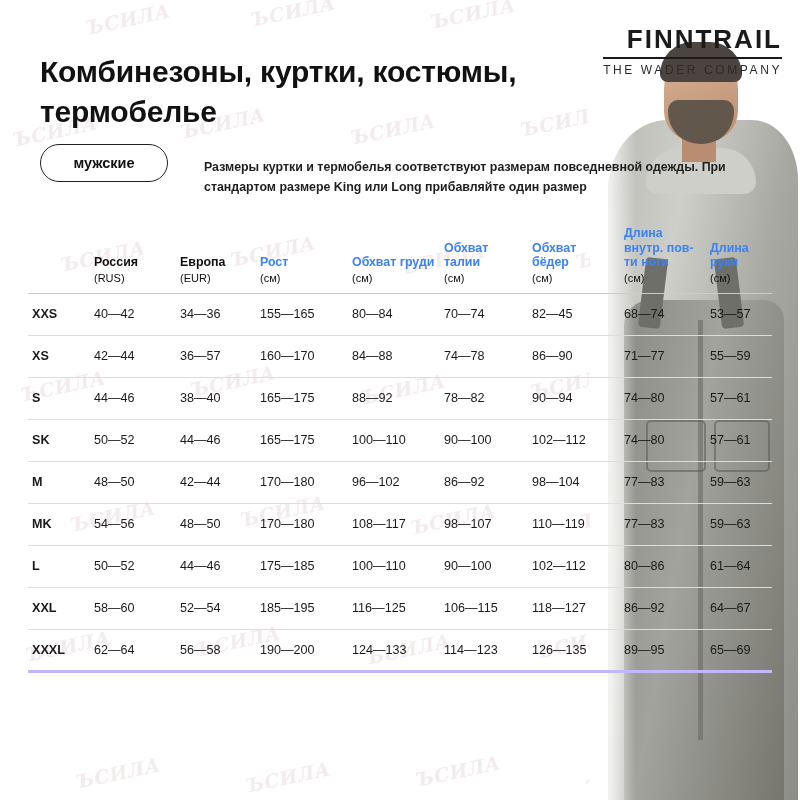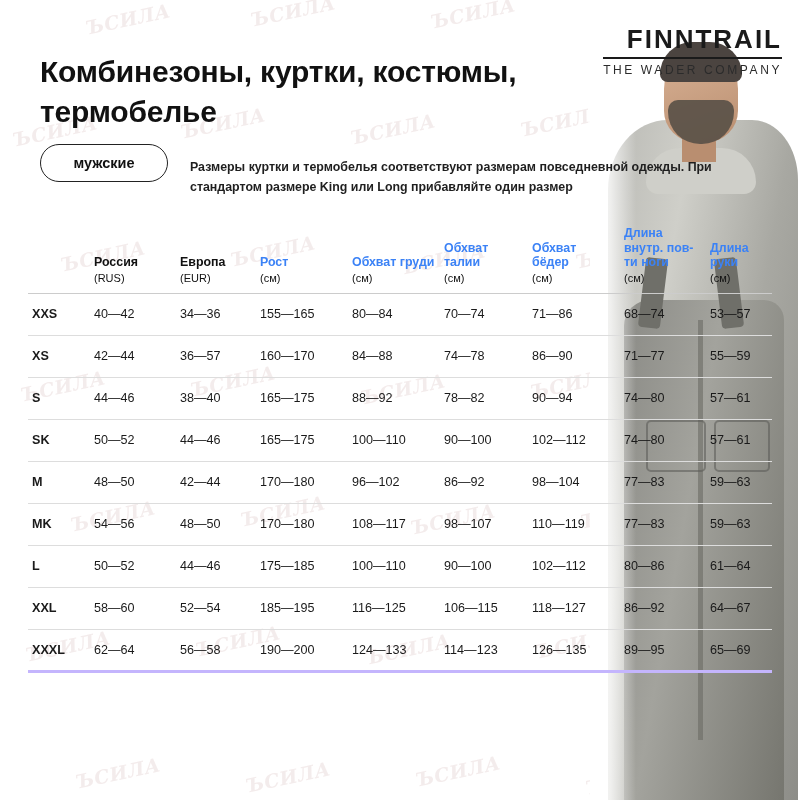--- a/index.html
+++ b/index.html
@@ -189,21 +189,21 @@
     width: 128px; height: 38px;
     border: 1.6px solid #222;
     border-radius: 19px;
     display: flex; align-items: center; justify-content: center;
     font-size: 14.5px; font-weight: bold; color: #111;
     background: rgba(255,255,255,.6);
   }
 
   .note {
     position: absolute;
-    left: 190px; top: 146px;
+    left: 204px; top: 146px;
     width: 560px;
     font-size: 12.4px;
     line-height: 1.58;
     color: #1f1f1f;
     font-weight: bold;
   }
 
   
   table.size-table {
     position: absolute;
@@ -374,21 +374,21 @@
         </tr>
       </thead>
       <tbody>
         <tr>
           <td class="size-cell">XXS</td>
           <td>40—42</td>
           <td>34—36</td>
           <td>155—165</td>
           <td>80—84</td>
           <td>70—74</td>
-          <td>71—86</td>
+          <td>82—45</td>
           <td>68—74</td>
           <td>53—57</td>
         </tr>
         <tr>
           <td class="size-cell">XS</td>
           <td>42—44</td>
           <td>36—57</td>
           <td>160—170</td>
           <td>84—88</td>
           <td>74—78</td>

